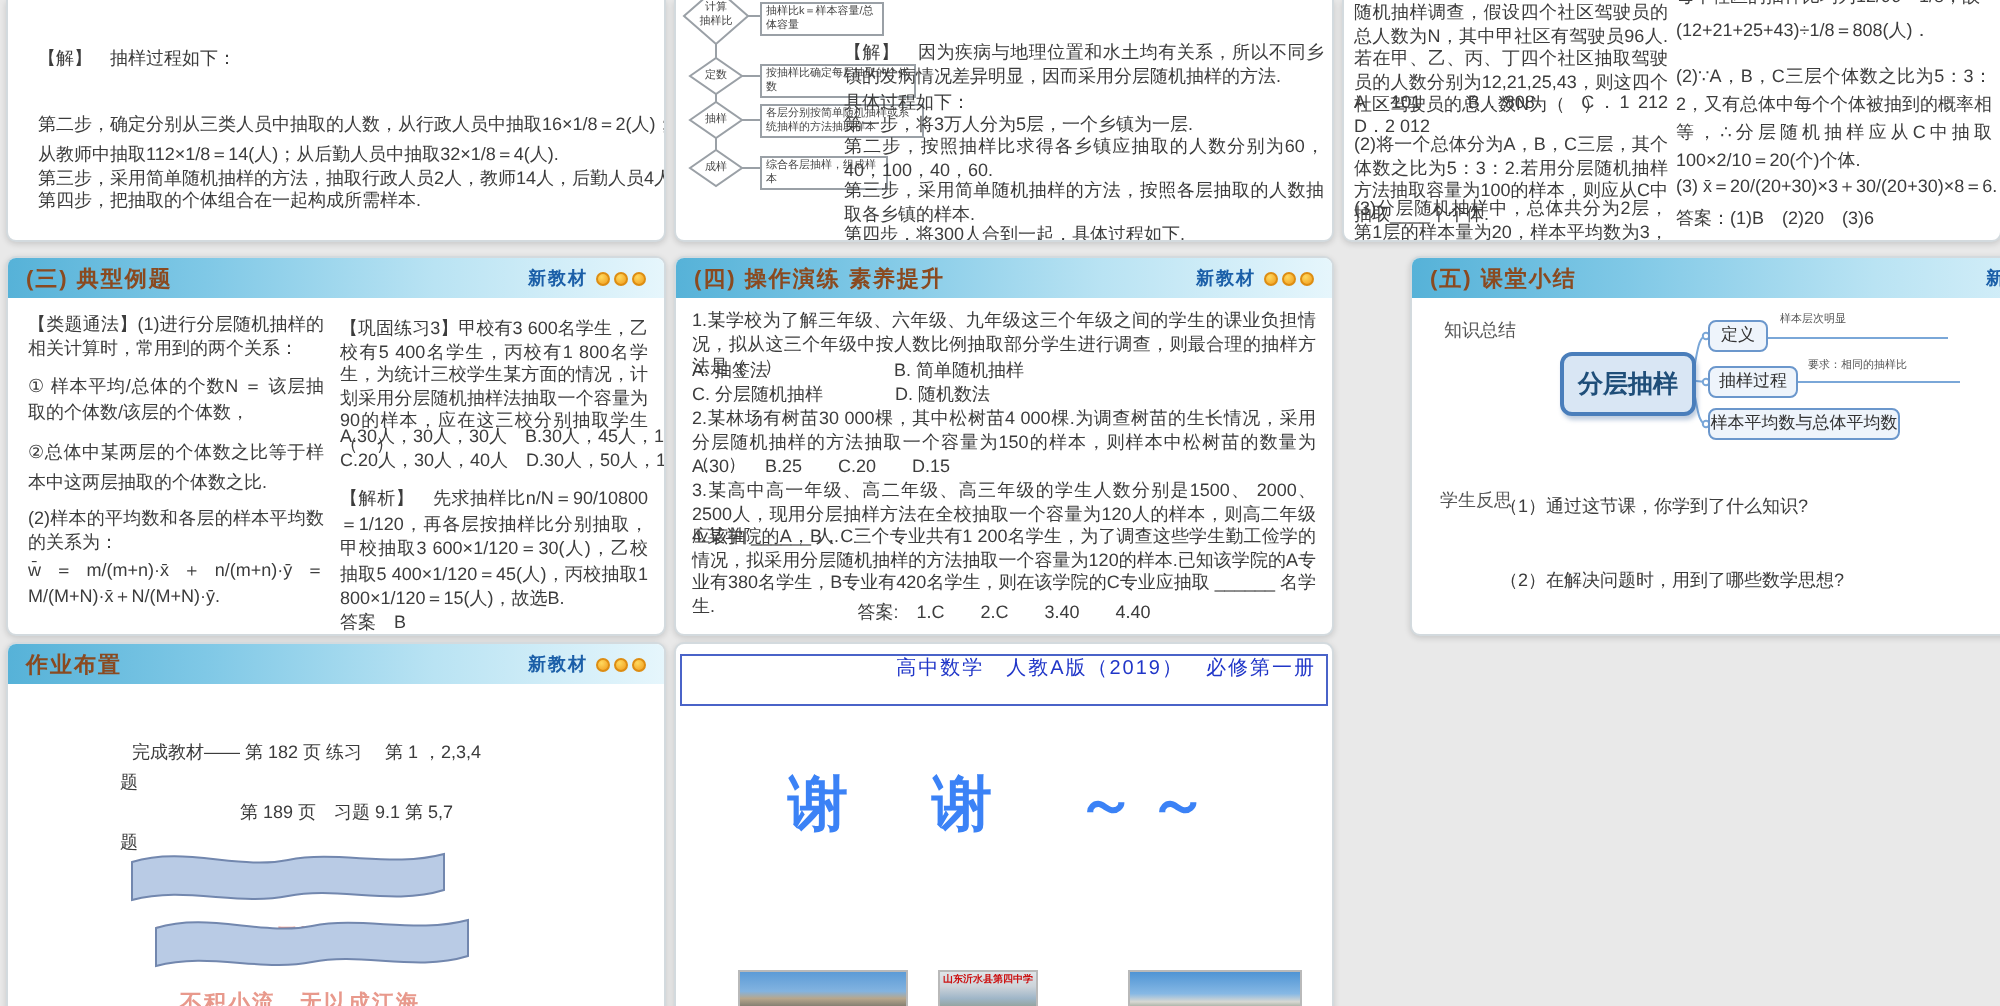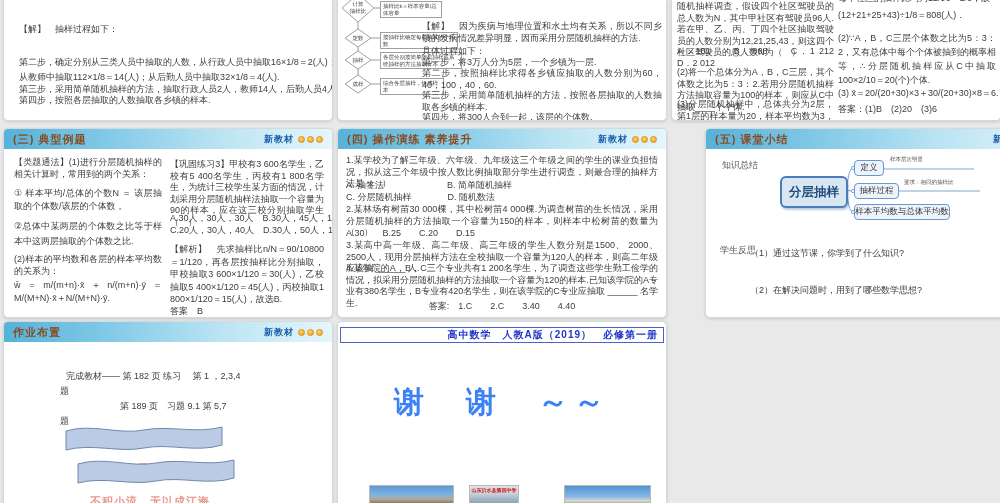--- a/index.html
+++ b/index.html
@@ -24,41 +24,41 @@
   .mm-center{position:absolute;border:2px solid #4a7ebb;background:#d9e6f4;border-radius:6px;
              display:flex;align-items:center;justify-content:center;font-weight:bold;font-size:12.5px;color:#1f4e79;
              box-shadow:1px 2px 2px rgba(70,110,160,.35);}
   .mm-child{position:absolute;border:1.5px solid #6b97cc;background:#eef4fb;border-radius:4px;
             display:flex;align-items:center;justify-content:center;font-size:8.5px;color:#333;box-sizing:border-box;}
   .mm-note{position:absolute;font-size:5.5px;color:#555;white-space:nowrap;}
   .label9{position:absolute;font-size:9px;color:#555;}
   .ribbon{position:absolute;width:160px;height:33px;}
   .ribbon .rtext{position:absolute;left:0;right:0;top:9px;text-align:center;font-size:11px;font-weight:bold;
                  color:#e8998c;letter-spacing:1px;white-space:nowrap;margin-top:30px;}
-  .strip{position:absolute;left:2px;right:2px;top:5px;height:16px;border:1px solid #4a63c8;
-         text-align:right;font-size:10px;line-height:13px;font-weight:bold;color:#2036c8;
+  .strip{position:absolute;left:2px;right:2px;top:5px;height:26px;border:1px solid #4a63c8;
+         text-align:right;font-size:10px;line-height:13px;font-weight:normal;color:#2036c8;
          padding-right:5px;box-sizing:border-box;letter-spacing:1px;white-space:nowrap;overflow:hidden;}
   .thanks{position:absolute;left:0;right:0;top:60px;text-align:center;font-size:30px;font-weight:bold;
           color:#3b82f6;letter-spacing:6px;font-family:"DejaVu Serif","Liberation Serif",serif;white-space:nowrap;}
   .photo{position:absolute;top:163px;height:26px;border:1px solid #b9b9b9;box-sizing:border-box;}
   .caption{position:absolute;left:0;right:0;top:1px;text-align:center;font-size:5px;line-height:6px;
            color:#cc1111;font-weight:bold;white-space:nowrap;overflow:hidden;}
   svg{position:absolute;left:0;top:0;}
 </style>
 </head>
 <body>
 
 <div class="screen">
 
   <div class="card cut-top" style="left:3px;top:0;width:328px;height:120px;">
     <div class="t nw" style="left:15px;top:24px;">【解】　抽样过程如下：</div>
     <div class="t nw" style="left:15px;top:57px;">第二步，确定分别从三类人员中抽取的人数，从行政人员中抽取16×1/8＝2(人)；</div>
     <div class="t nw" style="left:15px;top:72px;">从教师中抽取112×1/8＝14(人)；从后勤人员中抽取32×1/8＝4(人).</div>
     <div class="t nw" style="left:15px;top:84px;">第三步，采用简单随机抽样的方法，抽取行政人员2人，教师14人，后勤人员4人.</div>
-    <div class="t nw" style="left:15px;top:95px;">第四步，按照各层抽取的人数抽取各乡镇的样本.</div>
+    <div class="t nw" style="left:15px;top:95px;">第四步，把抽取的个体组合在一起构成所需样本.</div>
   </div>
 
   <div class="card cut-top" style="left:337px;top:0;width:328px;height:120px;">
     <div style="position:absolute;left:2px;top:0;width:125px;height:100px;">
       <svg width="125" height="100" viewBox="0 0 125 100">
         <line x1="18" y1="0" x2="18" y2="93" stroke="#9aa0a6" stroke-width="1"></line>
         <polygon points="2,8 18,-6 34,8 18,22" fill="#fff" stroke="#9aa0a6" stroke-width="1"></polygon>
         <polygon points="5,38 18,29 31,38 18,47" fill="#fff" stroke="#9aa0a6" stroke-width="1"></polygon>
         <polygon points="5,60 18,51 31,60 18,69" fill="#fff" stroke="#9aa0a6" stroke-width="1"></polygon>
         <polygon points="5,84 18,75 31,84 18,93" fill="#fff" stroke="#9aa0a6" stroke-width="1"></polygon>
@@ -77,21 +77,21 @@
       <div class="fbox" style="left:40px;top:1px;width:62px;">抽样比k＝样本容量/总体容量</div>
       <div class="fbox" style="left:40px;top:32px;width:78px;">按抽样比确定每层抽取的个体数</div>
       <div class="fbox" style="left:40px;top:52px;width:82px;">各层分别按简单随机抽样或系统抽样的方法抽取样本</div>
       <div class="fbox" style="left:40px;top:78px;width:64px;">综合各层抽样，组成样本</div>
     </div>
     <div class="t" style="left:84px;top:21px;width:240px;">【解】　因为疾病与地理位置和水土均有关系，所以不同乡镇的发病情况差异明显，因而采用分层随机抽样的方法.</div>
     <div class="t" style="left:84px;top:46px;width:240px;">具体过程如下：</div>
     <div class="t" style="left:84px;top:57px;width:240px;">第一步，将3万人分为5层，一个乡镇为一层.</div>
     <div class="t" style="left:84px;top:68px;width:240px;">第二步，按照抽样比求得各乡镇应抽取的人数分别为60，40，100，40，60.</div>
     <div class="t" style="left:84px;top:90px;width:240px;">第三步，采用简单随机抽样的方法，按照各层抽取的人数抽取各乡镇的样本.</div>
-    <div class="t" style="left:84px;top:112px;width:240px;">第四步，将300人合到一起，该层的个体数.</div>
+    <div class="t" style="left:84px;top:112px;width:240px;">第四步，将300人合到一起，具体过程如下.</div>
   </div>
 
   <div class="card cut-top" style="left:671px;top:0;width:328px;height:120px;">
     <div class="t" style="left:5px;top:1px;width:157px;">随机抽样调查，假设四个社区驾驶员的总人数为N，其中甲社区有驾驶员96人. 若在甲、乙、丙、丁四个社区抽取驾驶员的人数分别为12,21,25,43，则这四个社区驾驶员的总人数N为（　）</div>
     <div class="t" style="left:5px;top:46px;width:157px;">A．101　　B．808　　C．1 212　　D．2 012</div>
     <div class="t" style="left:5px;top:67px;width:157px;">(2)将一个总体分为A，B，C三层，其个体数之比为5：3：2.若用分层随机抽样方法抽取容量为100的样本，则应从C中抽取____个个体.</div>
     <div class="t" style="left:5px;top:99px;width:157px;">(3)分层随机抽样中，总体共分为2层，第1层的样本量为20，样本平均数为3，第2层的样本量为30，样本平均</div>
     <div class="t nw" style="left:166px;top:-7px;width:158px;">每个社区的抽样比均为12/96＝1/8，故</div>
     <div class="t nw" style="left:166px;top:10px;">(12+21+25+43)÷1/8＝808(人)．</div>
     <div class="t" style="left:166px;top:31px;width:158px;line-height:14px;">(2)∵A，B，C三层个体数之比为5：3：2，又有总体中每个个体被抽到的概率相等，∴分层随机抽样应从C中抽取100×2/10＝20(个)个体.</div>

